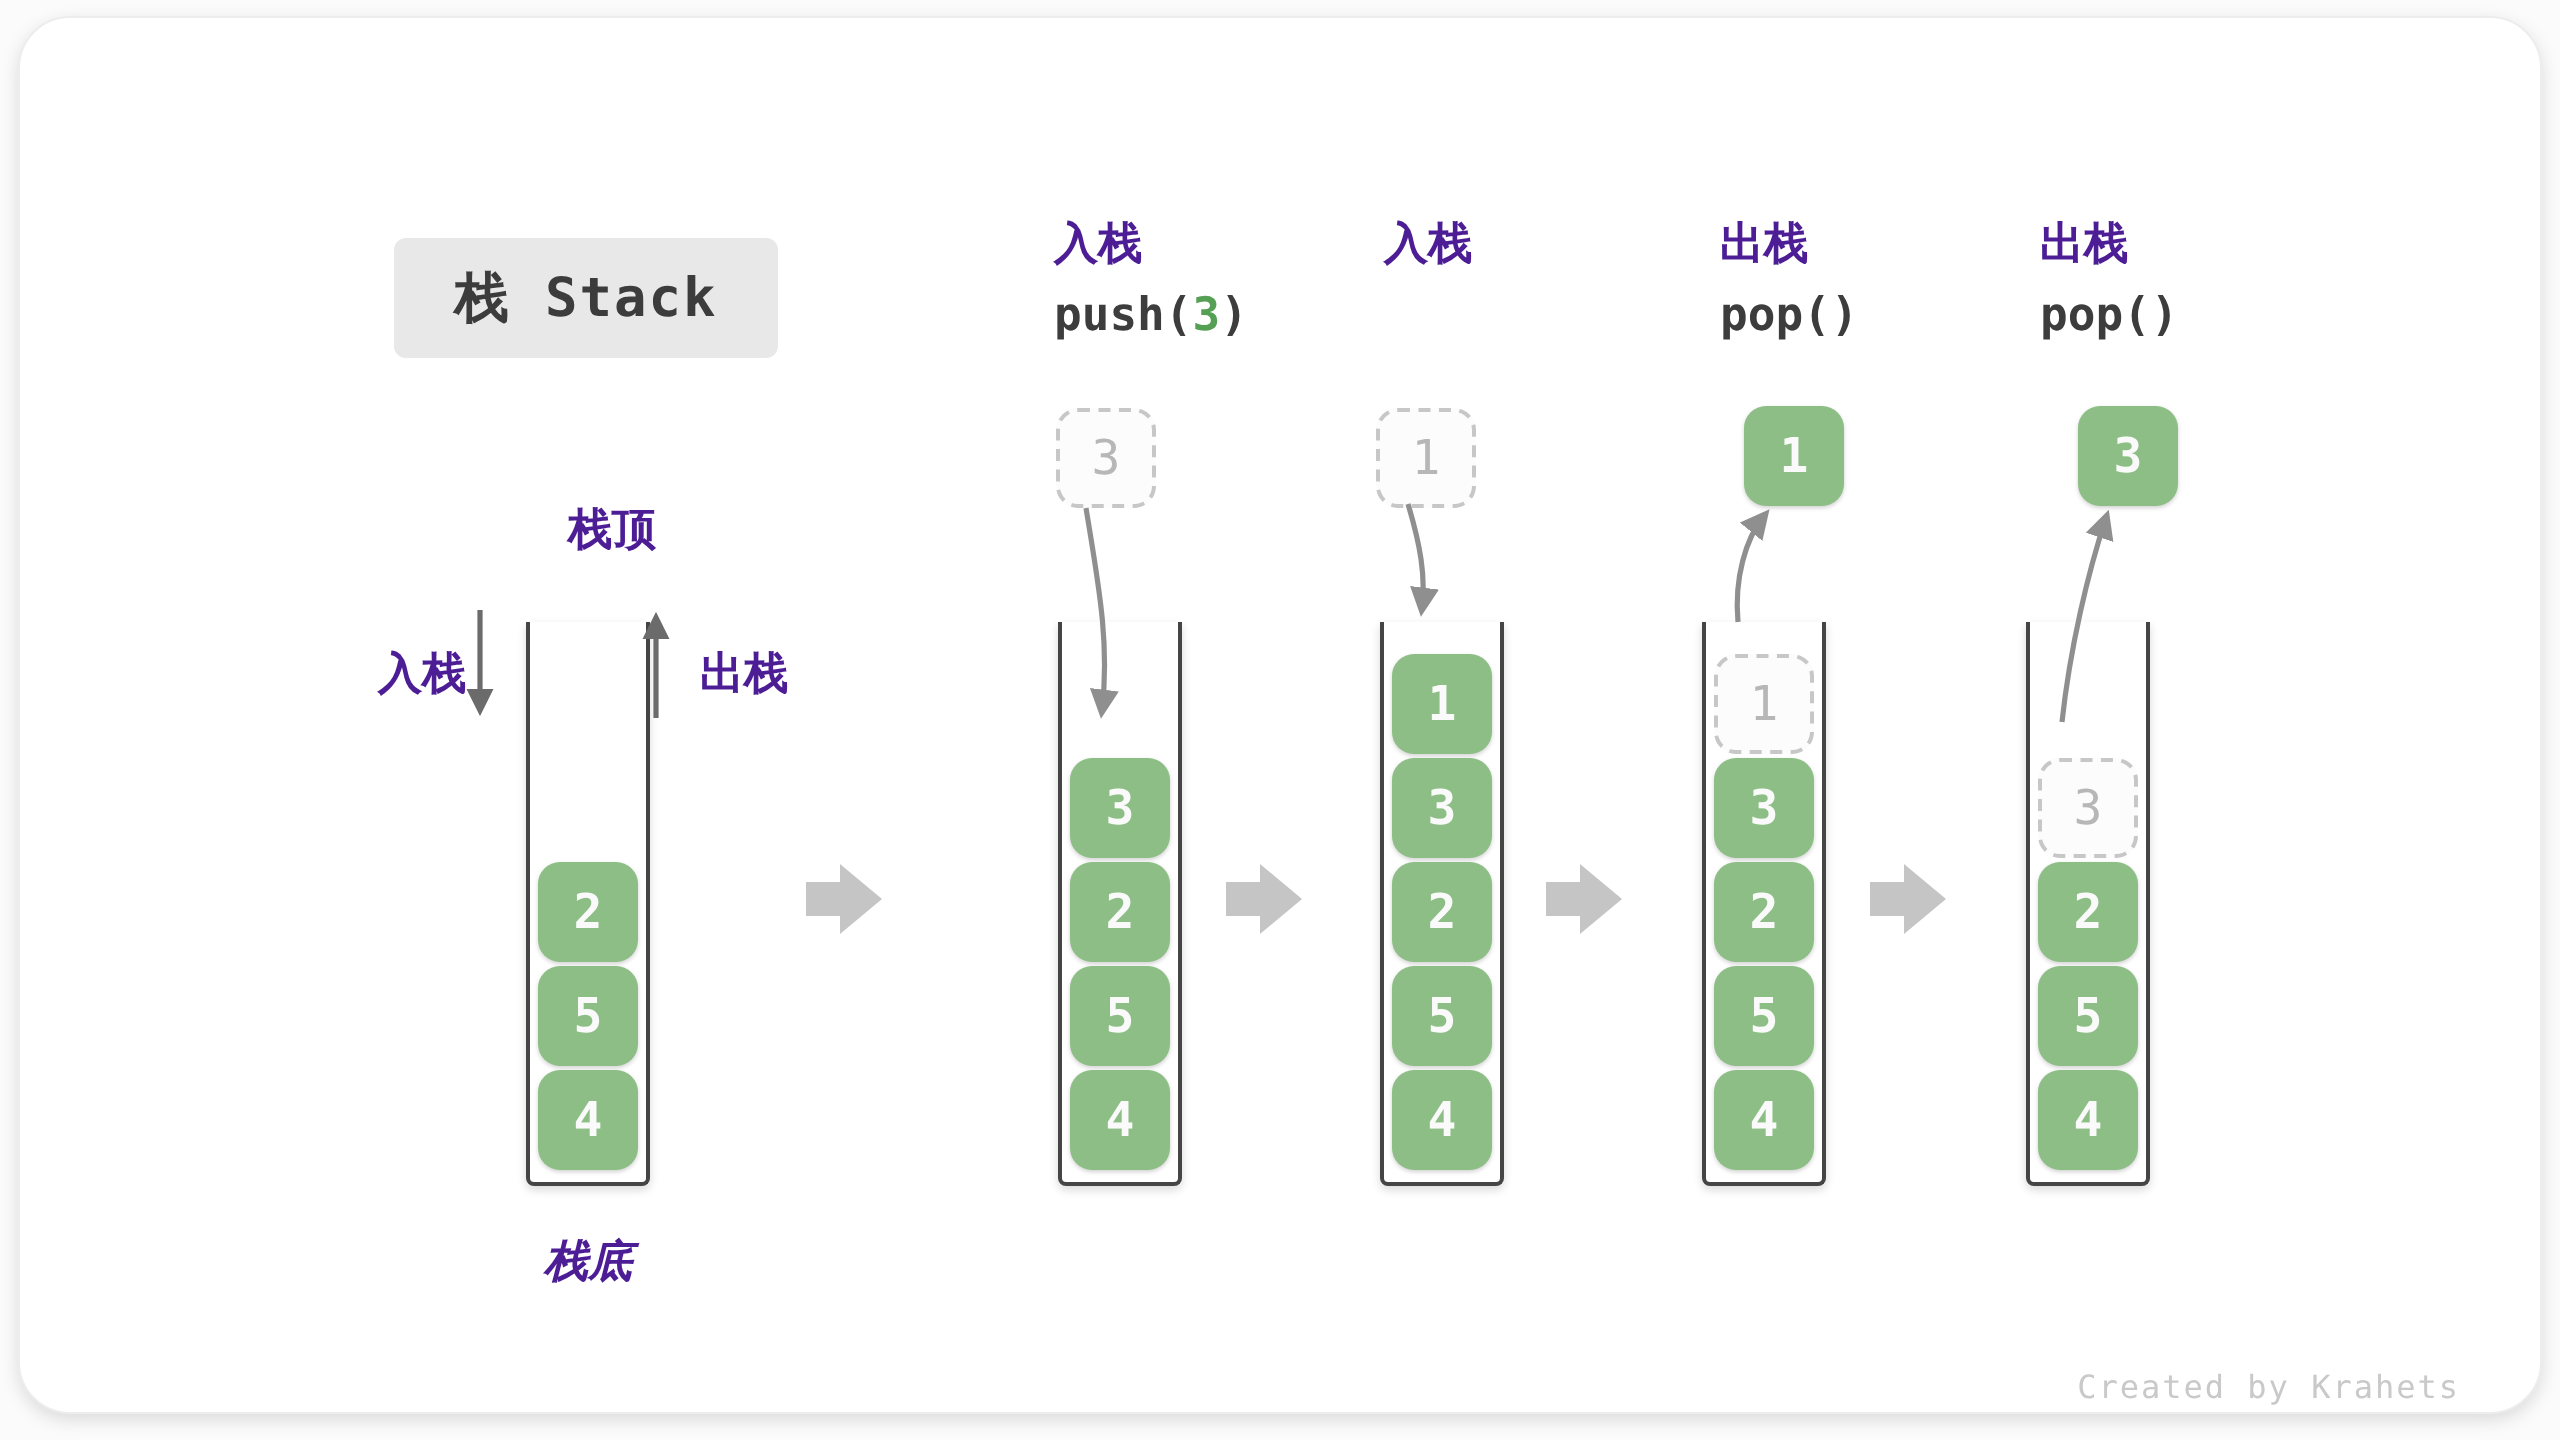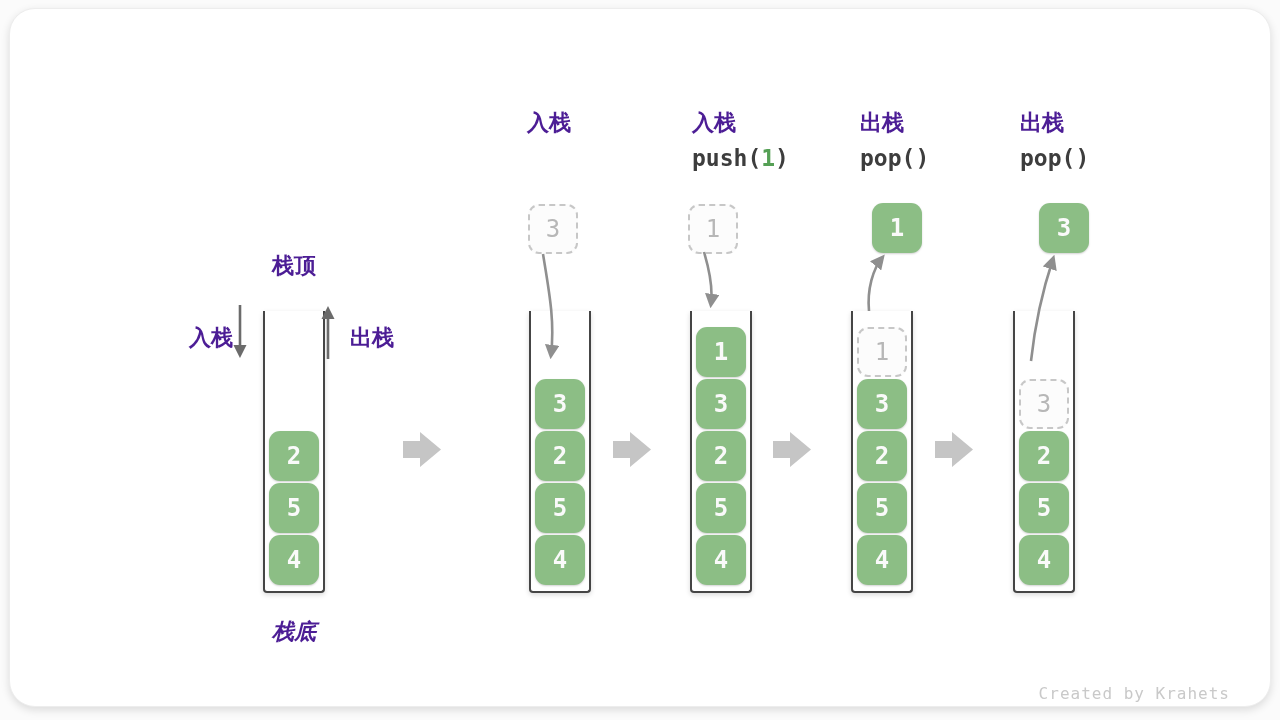--- a/index.html
+++ b/index.html
@@ -70,38 +70,41 @@
     font-family:"DejaVu Sans Mono","Liberation Mono",monospace;
     font-size:16px;color:#c9c9c9;letter-spacing:1px;
   }
   svg.overlay{position:absolute;left:0;top:0;pointer-events:none;}
 </style>
 </head>
 <body>
 
 <div class="card">
 
+  <div class="abs title-box">
+    <span>栈 Stack</span>
+  </div>
 
   <div class="abs op-head" style="left:517px;top:103px;">
     <span class="cn-label">入栈</span>
+    <div class="op-code"><span>push(</span><span class="arg">3</span><span>)</span></div>
   </div>
   <div class="abs op-head" style="left:682px;top:103px;">
     <span class="cn-label">入栈</span>
-    <div class="op-code"><span>push(</span><span class="arg">1</span><span>)</span></div>
   </div>
   <div class="abs op-head" style="left:850px;top:103px;">
     <span class="cn-label">出栈</span>
     <div class="op-code"><span>pop()</span></div>
   </div>
   <div class="abs op-head" style="left:1010px;top:103px;">
     <span class="cn-label">出栈</span>
     <div class="op-code"><span>pop()</span></div>
   </div>
 
-  <div class="abs cn-label" style="left:224px;top:246px;width:120px;text-align:center;">栈顶</div>
+  <div class="abs cn-label" style="left:236px;top:246px;width:120px;text-align:center;">栈顶</div>
   <div class="abs cn-label" style="left:224px;top:612px;width:120px;text-align:center;font-style:italic;">栈底</div>
   <div class="abs cn-label" style="left:150px;top:318px;width:73px;text-align:right;">入栈</div>
   <div class="abs cn-label" style="left:340px;top:318px;">出栈</div>
 
   <div class="abs stack-container" style="left:253px;top:302px;"></div>
   <div class="abs stack-container" style="left:519px;top:302px;"></div>
   <div class="abs stack-container" style="left:680px;top:302px;"></div>
   <div class="abs stack-container" style="left:841px;top:302px;"></div>
   <div class="abs stack-container" style="left:1003px;top:302px;"></div>
 

